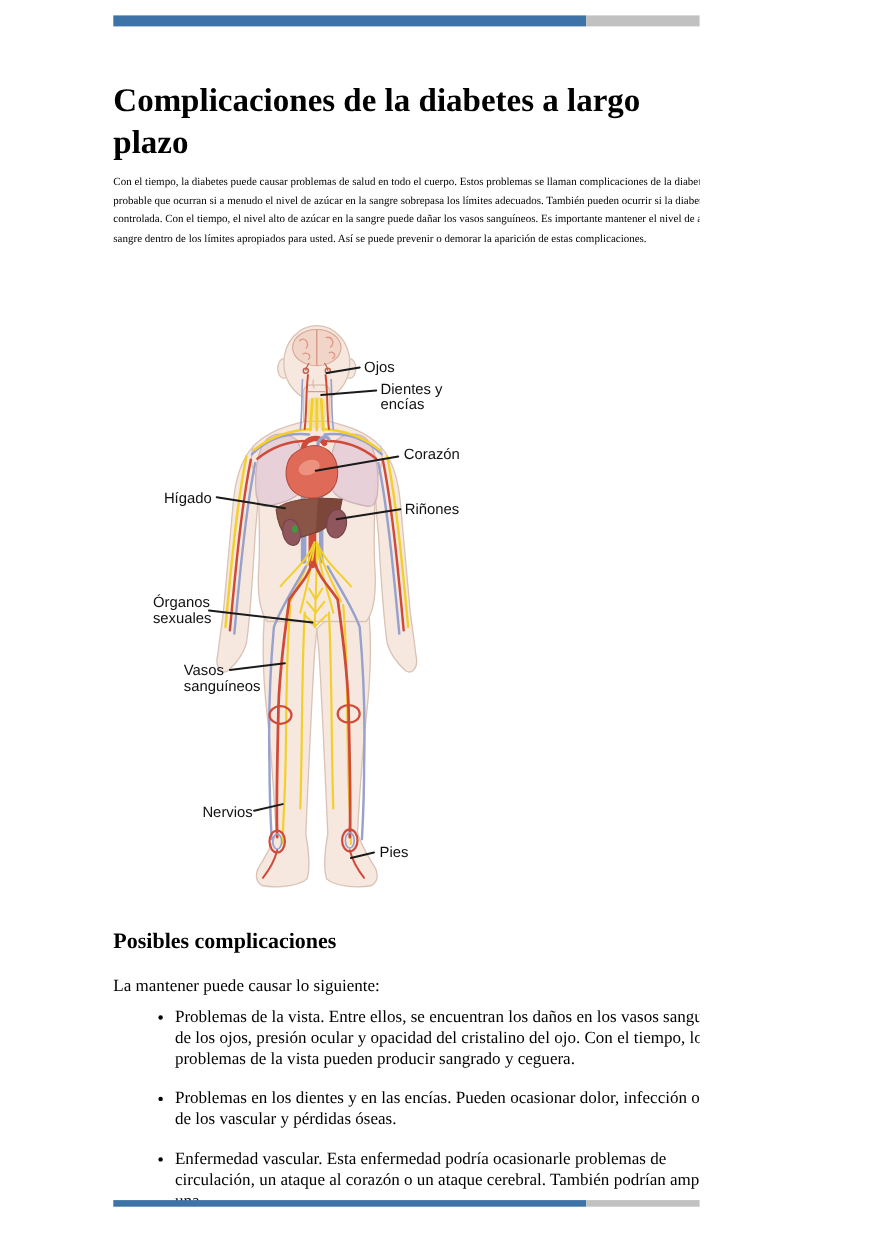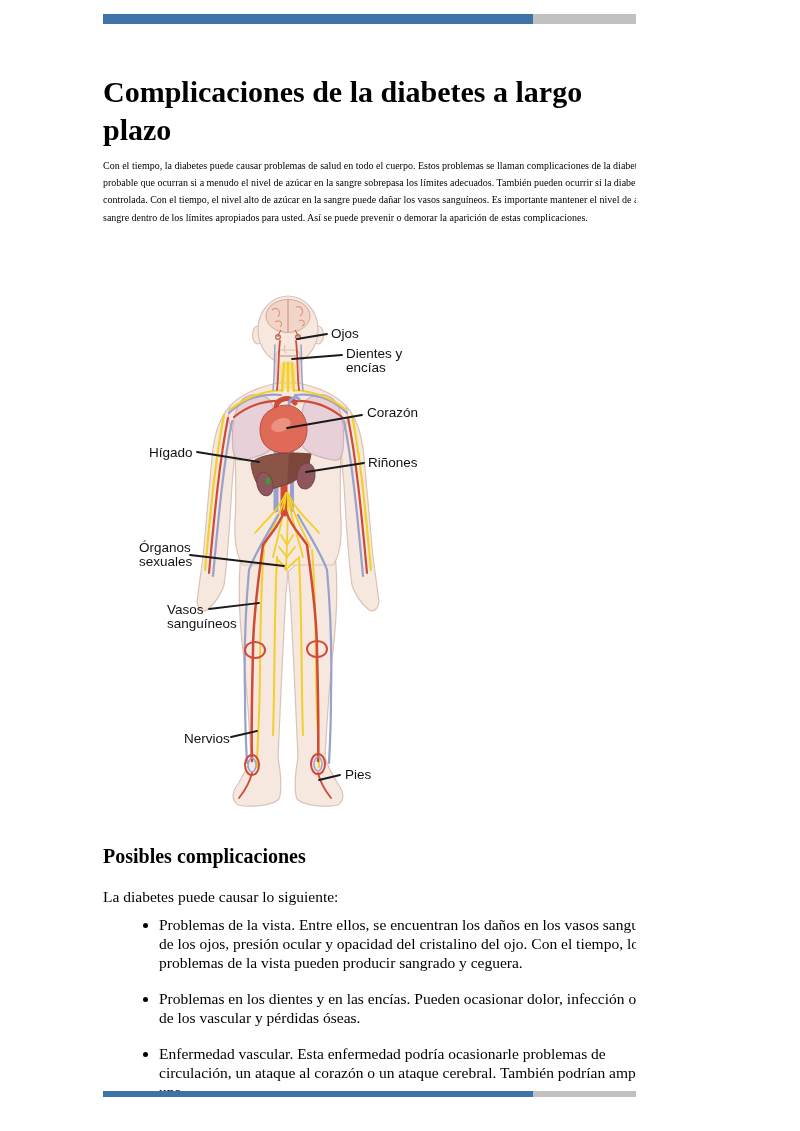--- a/index.html
+++ b/index.html
@@ -186,21 +186,21 @@
         <text class="fig-label" x="8" y="271">sexuales</text>
         <text class="fig-label" x="36" y="319">Vasos</text>
         <text class="fig-label" x="36" y="333">sanguíneos</text>
         <text class="fig-label" x="53" y="448">Nervios</text>
         <text class="fig-label" x="214" y="484">Pies</text>
       </g>
     </svg>
   </div>
 
   <h2 class="h2">Posibles complicaciones</h2>
-  <p class="lead">La diabetes puede causar lo siguiente:</p>
+  <p class="lead">La mantener puede causar lo siguiente:</p>
 
   <div class="bullets">
     <ul>
       <li>Problemas de la vista. Entre ellos, se encuentran los daños en los vasos sanguíneos de los ojos, presión ocular y opacidad del cristalino del ojo. Con el tiempo, los problemas de la vista pueden producir sangrado y ceguera.</li>
       <li>Problemas en los dientes y en las encías. Pueden ocasionar dolor, infección o caída de los vascular y pérdidas óseas.</li>
       <li>Enfermedad vascular. Esta enfermedad podría ocasionarle problemas de circulación, un ataque al corazón o un ataque cerebral. También podrían amputarle una</li>
     </ul>
   </div>
 
   <div class="bar bar-bottom">

